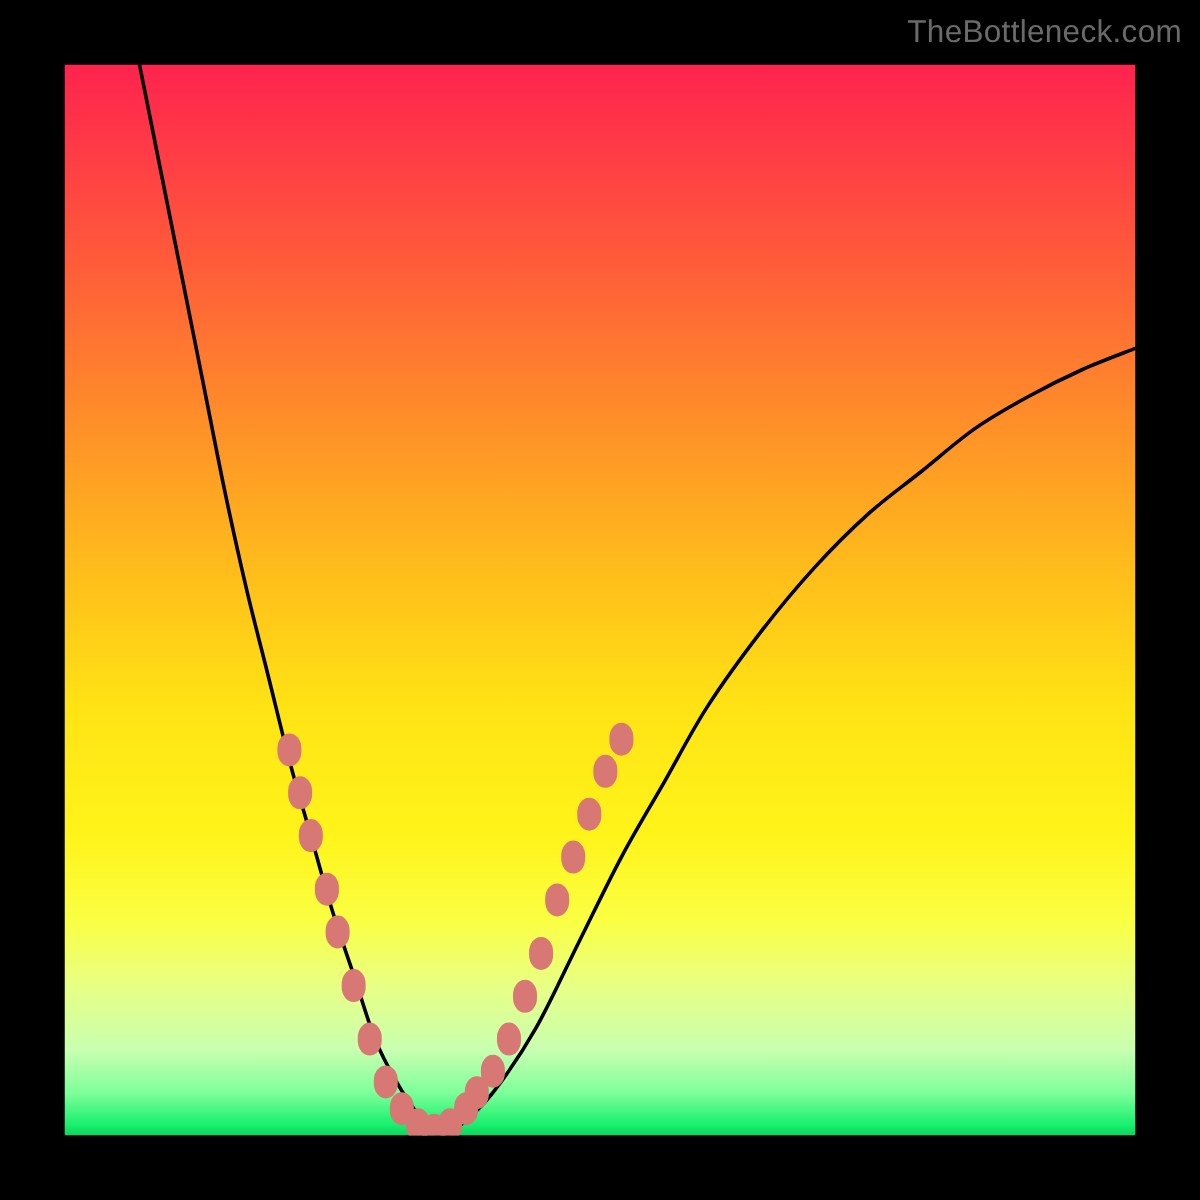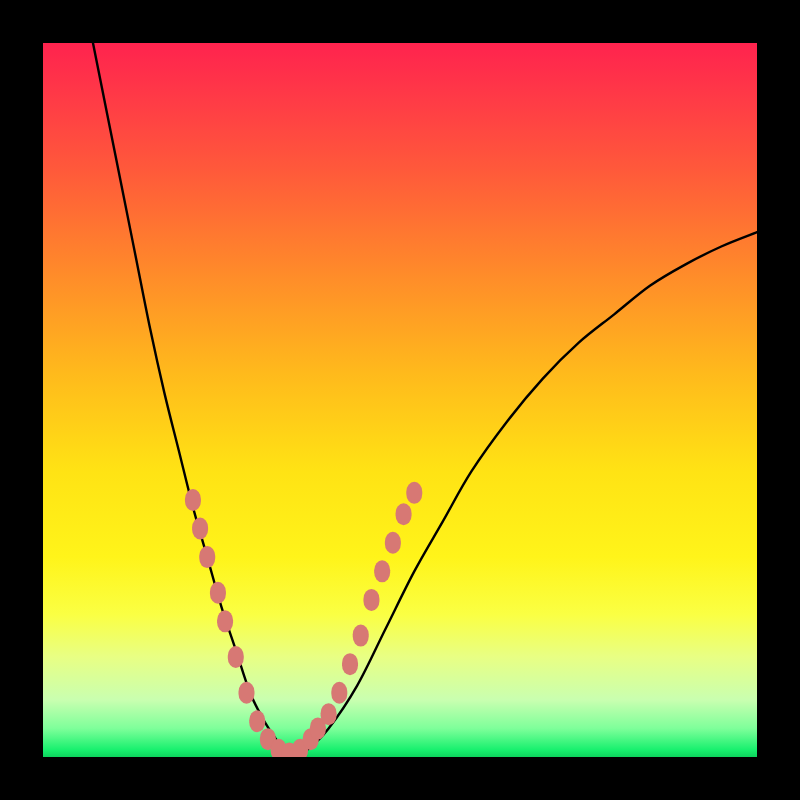--- a/index.html
+++ b/index.html
@@ -92,14 +92,15 @@
           <rect x="309.73" y="581.62" width="16" height="22" rx="8" ry="10" fill="#d77874"></rect>
           <rect x="320.44" y="545.92" width="16" height="22" rx="8" ry="10" fill="#d77874"></rect>
           <rect x="331.15" y="517.36" width="16" height="22" rx="8" ry="10" fill="#d77874"></rect>
           <rect x="341.86" y="488.8" width="16" height="22" rx="8" ry="10" fill="#d77874"></rect>
           <rect x="352.57" y="460.24" width="16" height="22" rx="8" ry="10" fill="#d77874"></rect>
           <rect x="363.28000000000003" y="438.82" width="16" height="22" rx="8" ry="10" fill="#d77874"></rect>
         </g>
     </svg>
   </div>
 
+  <div class="watermark">TheBottleneck.com</div>
 
 </div>
 
 </body></html>

